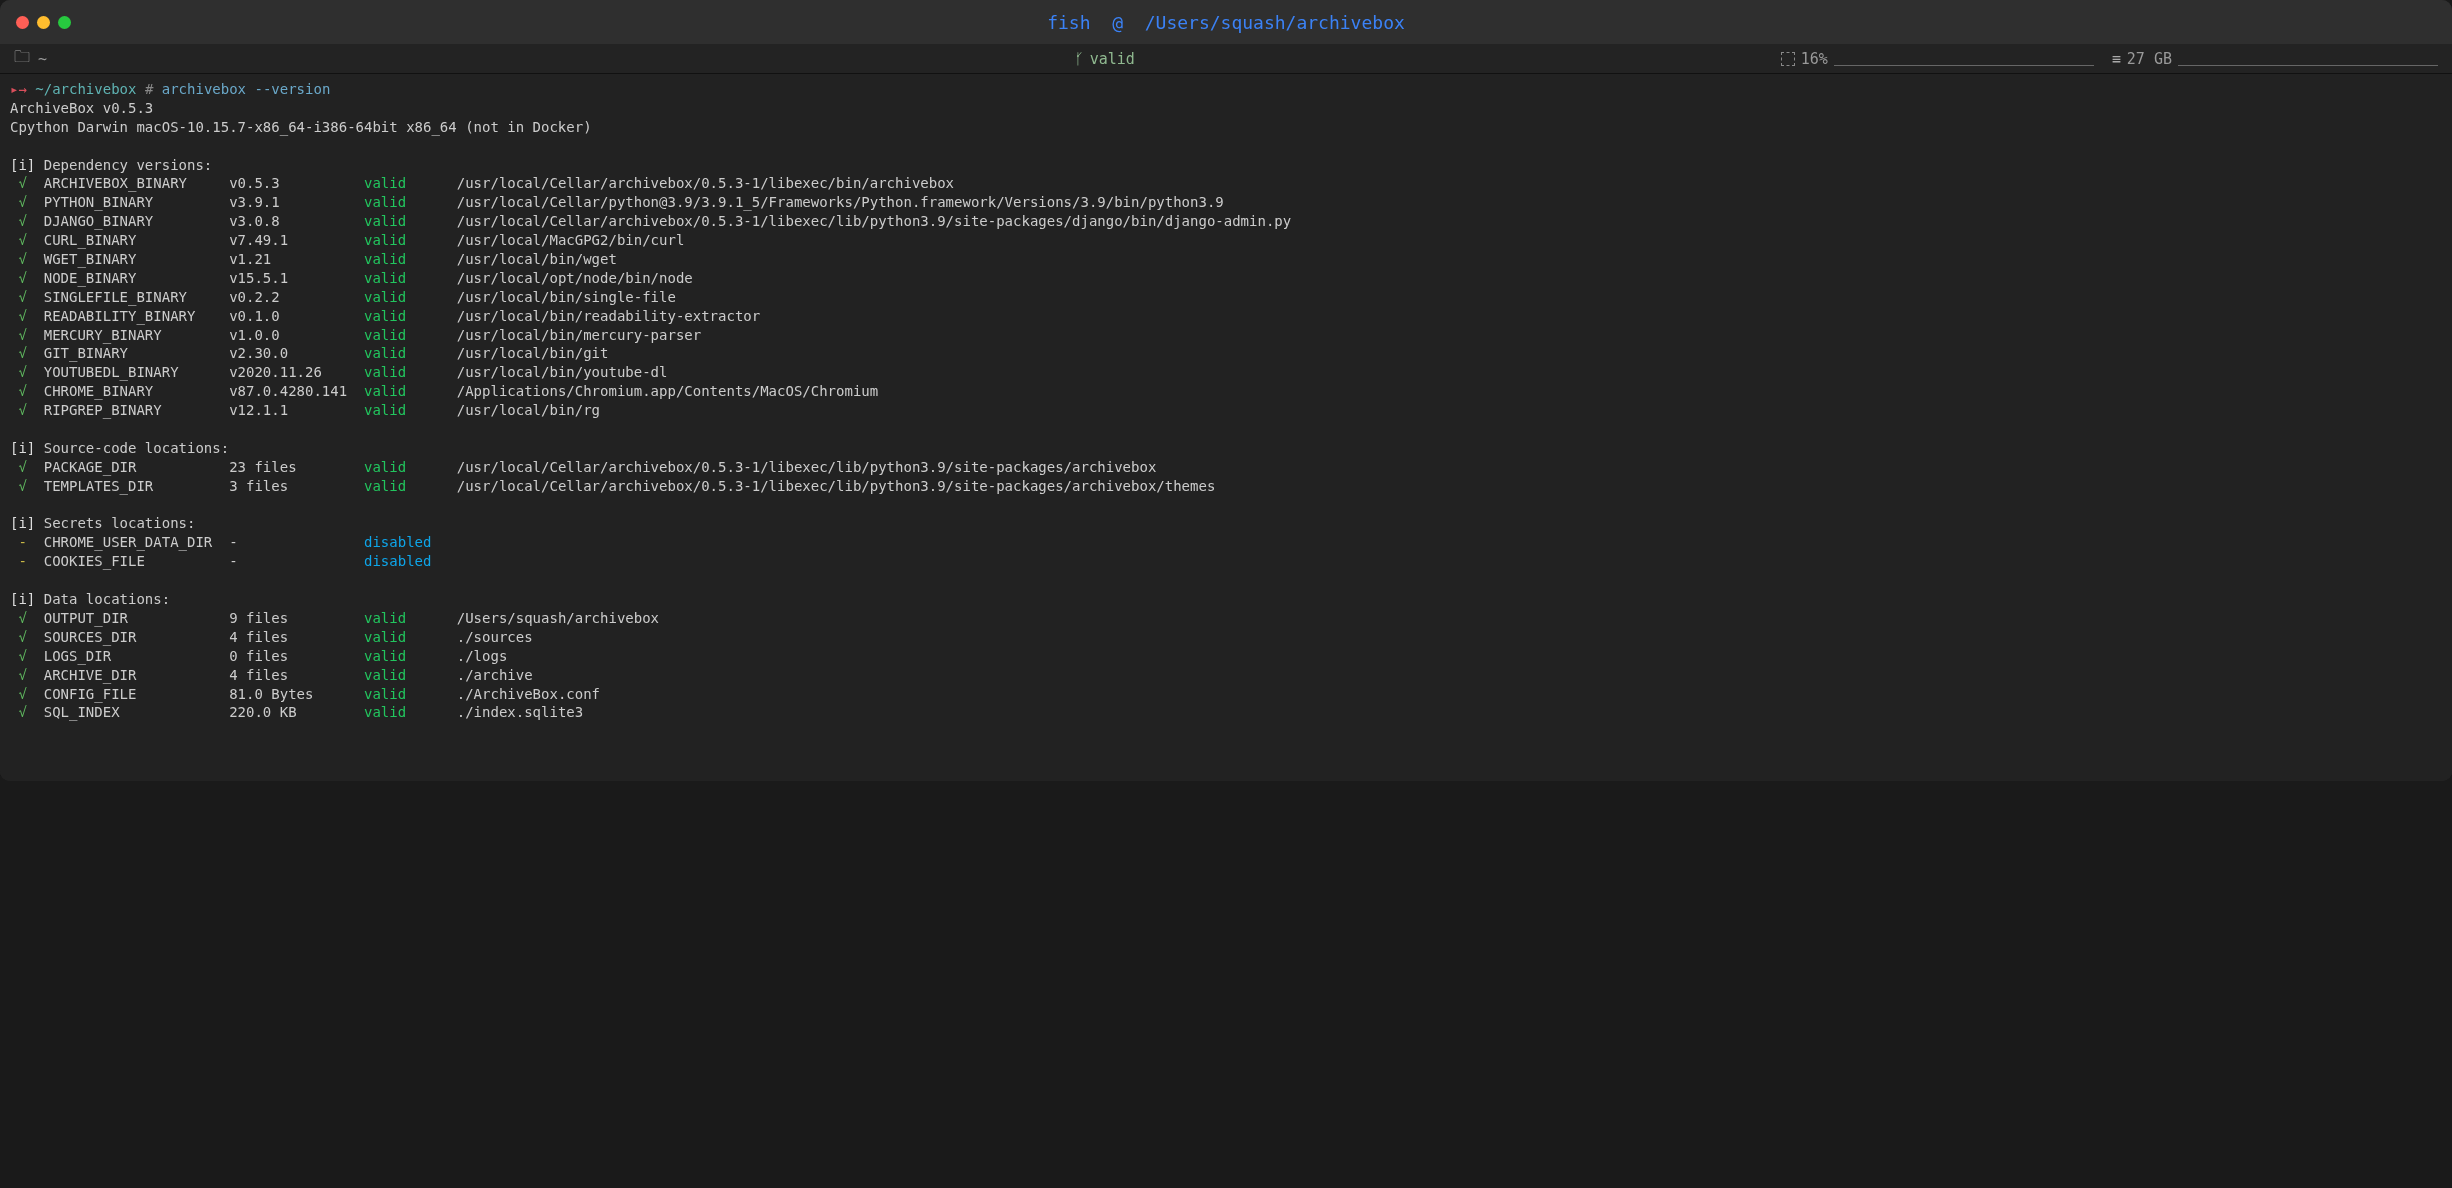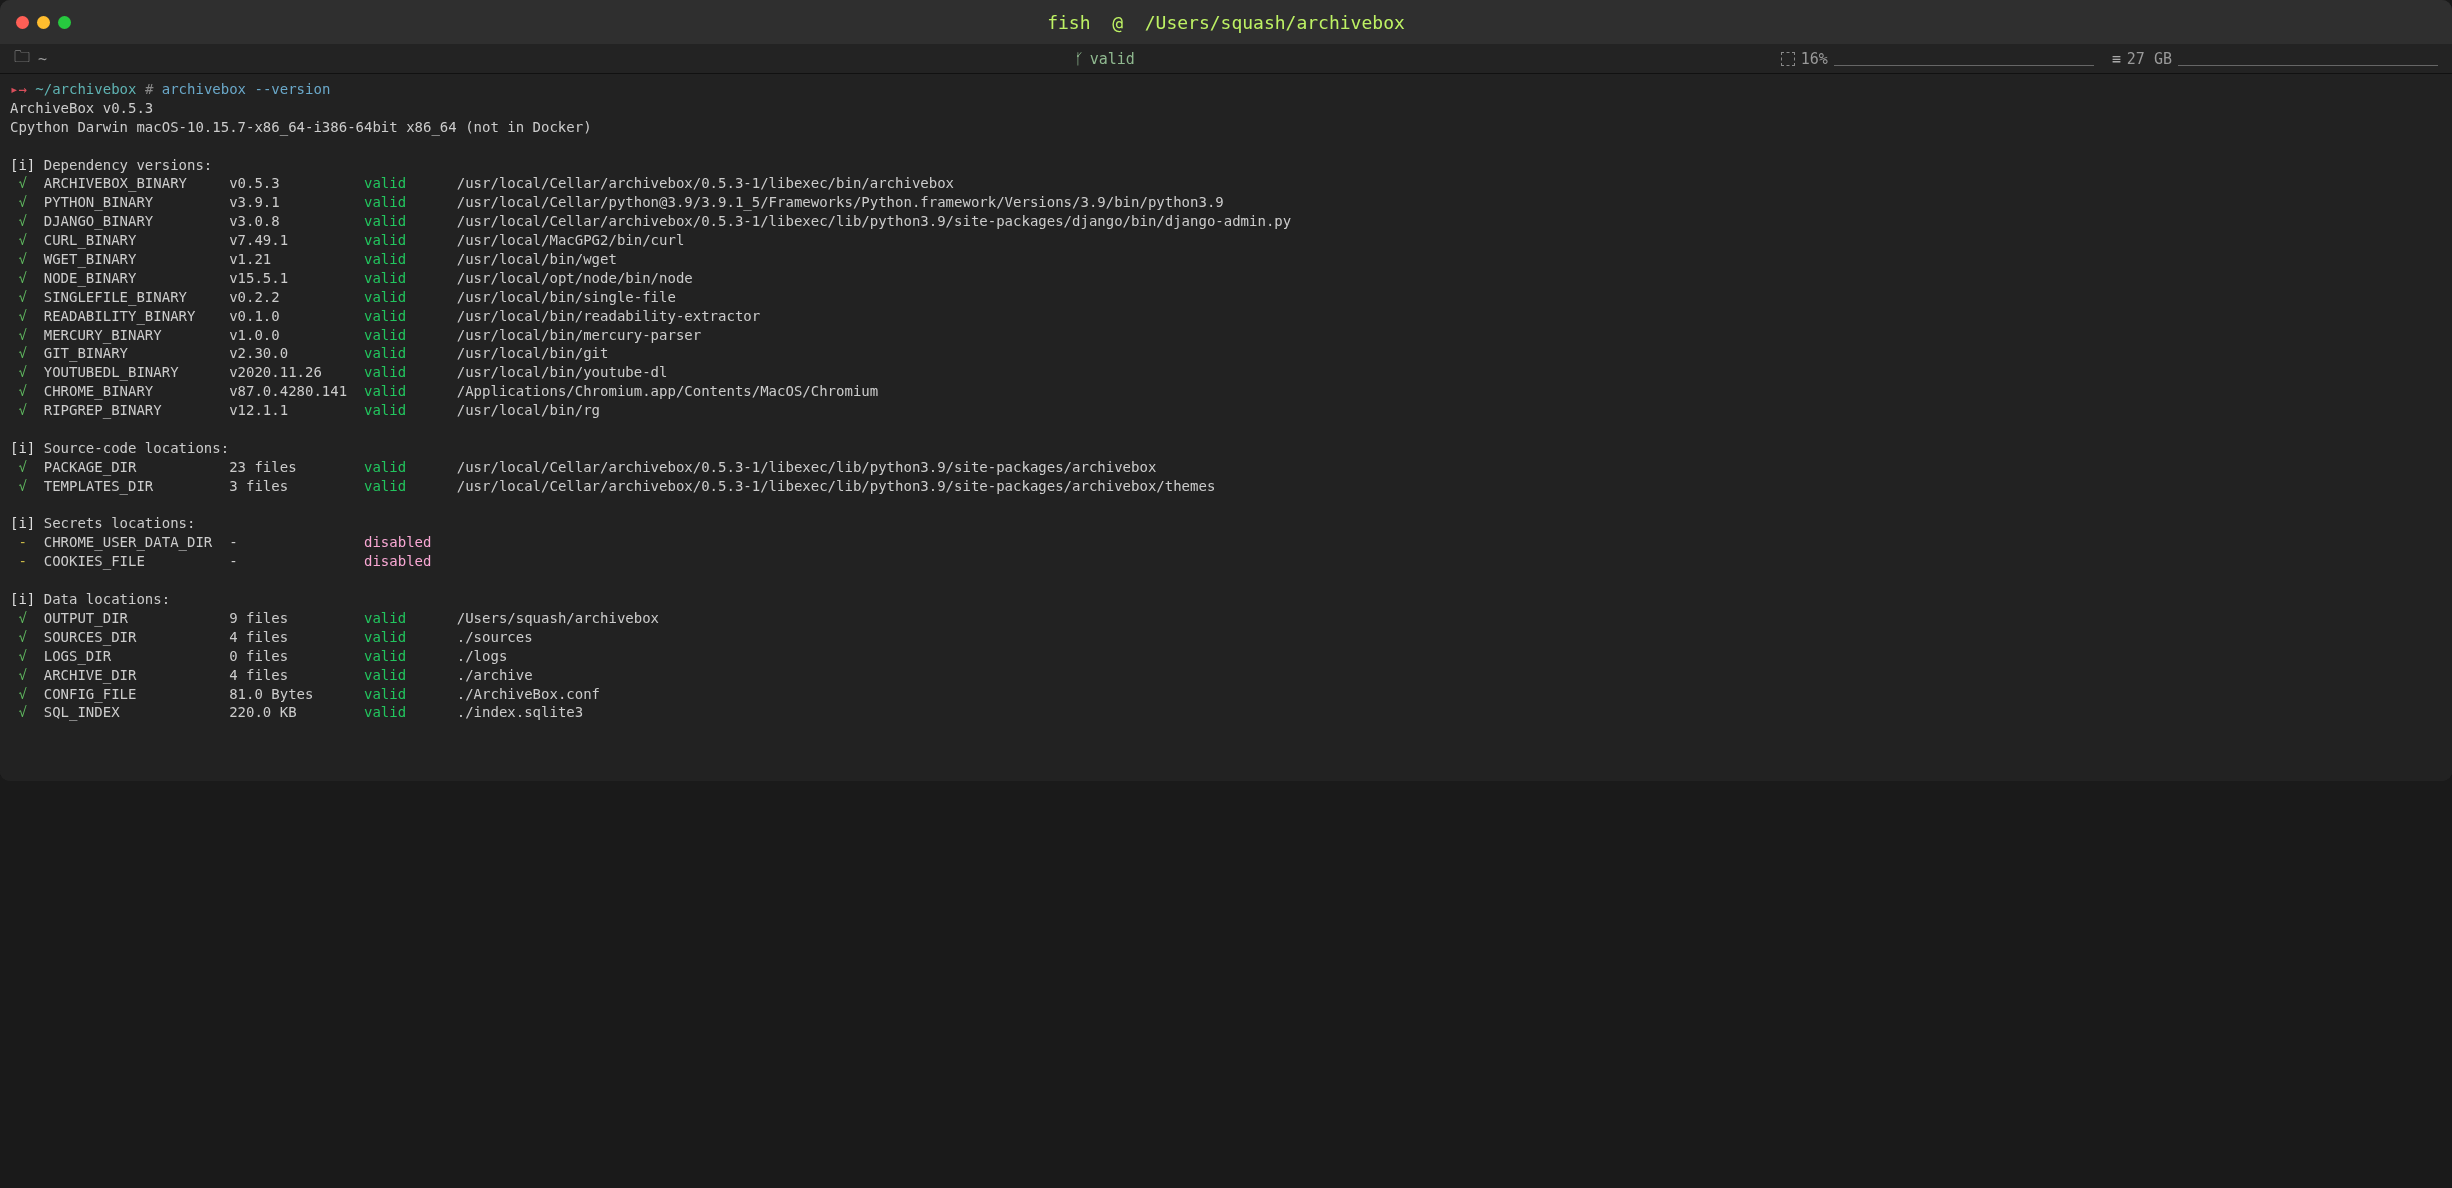--- a/index.html
+++ b/index.html
@@ -33,21 +33,21 @@
     height: 13px;
     border-radius: 50%;
   }
   .tl-red { background: #ff5f56; }
   .tl-yellow { background: #ffbd2e; }
   .tl-green { background: #27c93f; }
   .window-title {
     position: absolute;
     left: 50%;
     transform: translateX(-50%);
-    color: #bef264;
+    color: #3b82f6;
     font-size: 18px;
     white-space: pre;
   }
   .statusbar {
     height: 30px;
     background: #232323;
     display: flex;
     align-items: center;
     padding: 0 14px;
     color: #999;
@@ -113,21 +113,21 @@
   .row { white-space: pre; }
   .prompt-arrow { color: #d94f5c; }
   .prompt-path { color: #5fb3b3; }
   .prompt-hash { color: #888; }
   .cmd { color: #6aa8c9; }
   .gray { color: #ccc; }
   .info-i { color: #ddd; }
   .check { color: #5fb85f; }
   .dash { color: #c9b846; }
   .valid { color: #22c55e; }
-  .disabled { color: #f9a8d4; }
+  .disabled { color: #0ea5e9; }
 </style>
 </head>
 <body>
 
 <div class="window">
 
   <div class="titlebar">
     <div class="traffic-lights">
       <div class="traffic-light tl-red"></div>
       <div class="traffic-light tl-yellow"></div>

